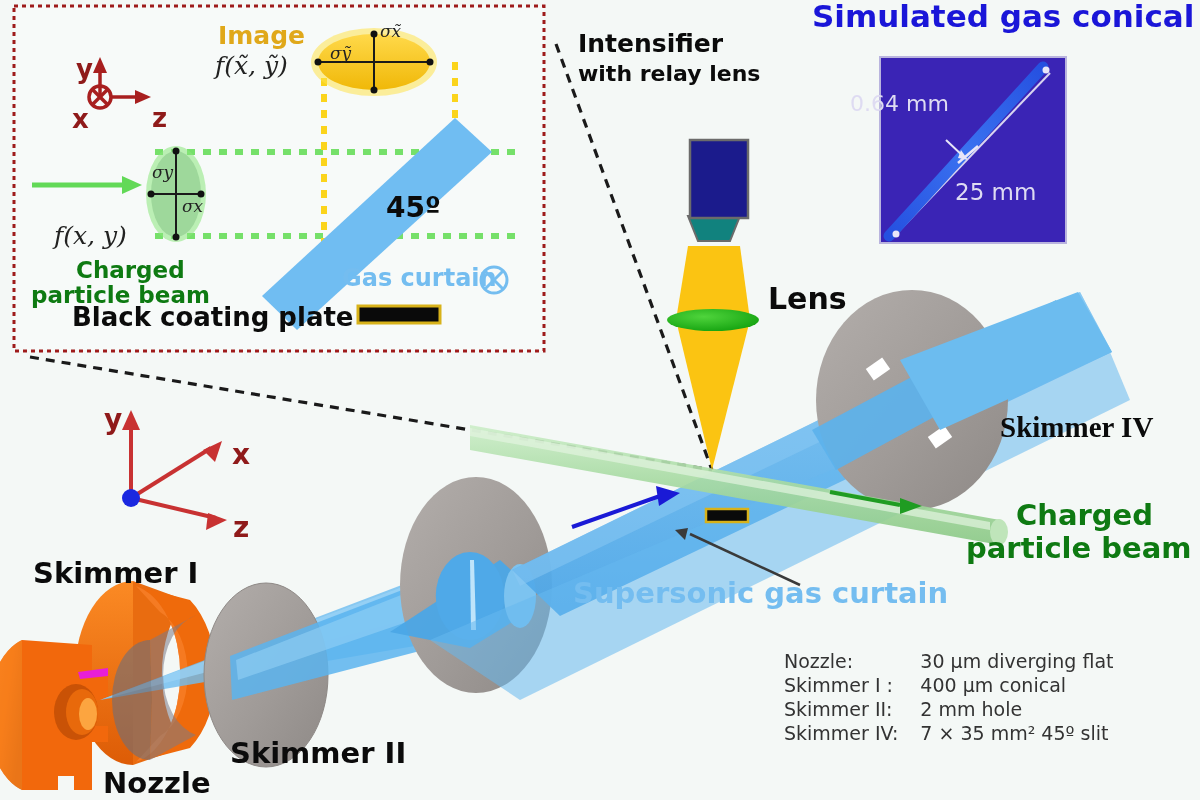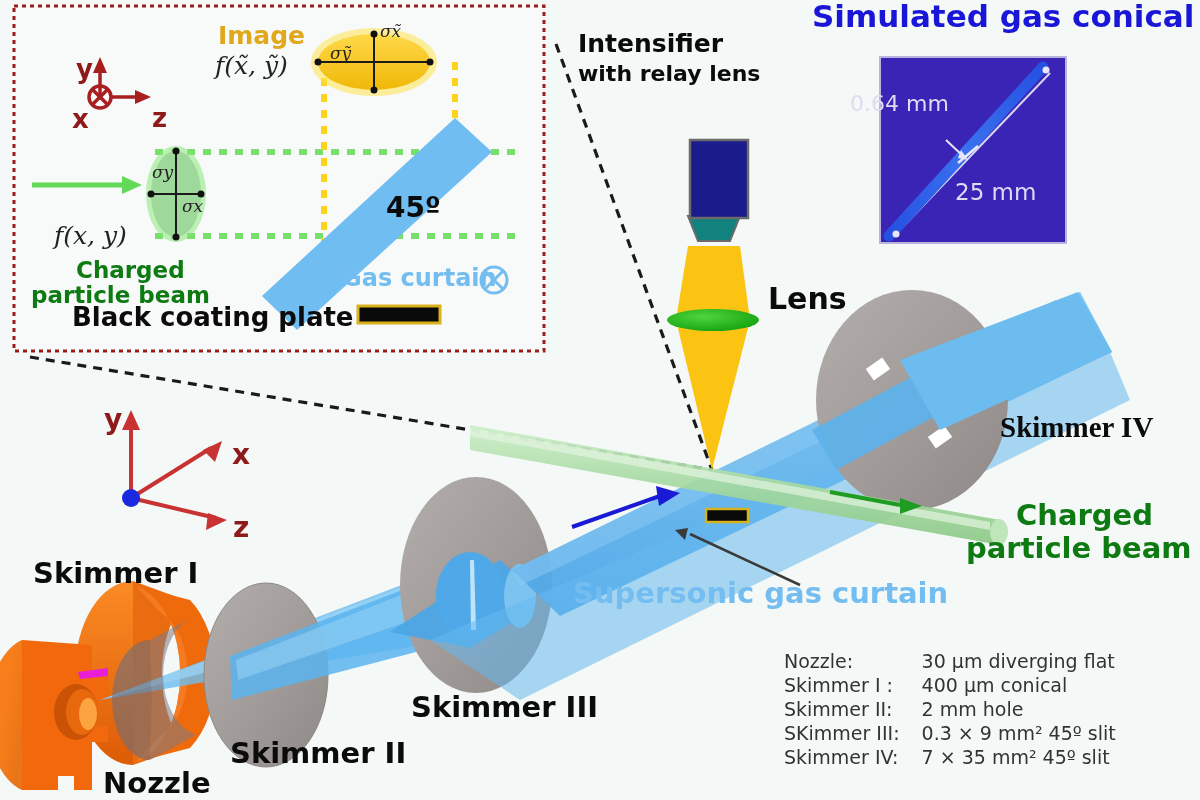--- a/index.html
+++ b/index.html
@@ -311,21 +311,20 @@
   <div class="lbl" style="left:232px;top:440px;font-size:28px;font-weight:bold;color:#8f1a1a;">x</div>
   <div class="lbl" style="left:233px;top:513px;font-size:28px;font-weight:bold;color:#8f1a1a;">z</div>
 
   <div class="lbl" style="left:76px;top:55px;font-size:26px;font-weight:bold;color:#8f1a1a;">y</div>
   <div class="lbl" style="left:72px;top:105px;font-size:26px;font-weight:bold;color:#8f1a1a;">x</div>
   <div class="lbl" style="left:152px;top:104px;font-size:26px;font-weight:bold;color:#8f1a1a;">z</div>
 
   <div class="lbl bold-black" style="left:33px;top:558px;font-size:29px;">Skimmer I</div>
   <div class="lbl bold-black" style="left:103px;top:768px;font-size:29px;text-align:center;">Nozzle</div>
   <div class="lbl bold-black" style="left:230px;top:738px;font-size:29px;">Skimmer II</div>
-  <div class="lbl bold-black" style="left:411px;top:692px;font-size:29px;">Skimmer III</div>
   <div class="lbl bold-black" style="left:1000px;top:412px;font-size:29px;font-family:Liberation Serif, serif;">Skimmer IV</div>
 
   <div class="lbl txt-lblue" style="left:573px;top:578px;font-size:29px;">Supersonic gas curtain</div>
 
   <div class="lbl txt-green" style="left:1016px;top:500px;font-size:29px;">Charged</div>
   <div class="lbl txt-green" style="left:966px;top:533px;font-size:29px;">particle beam</div>
 
   <table class="spec" style="position:absolute;left:736px;top:649px;border-collapse:collapse;margin-left:48px;">
     <tbody>
       <tr>
@@ -334,23 +333,19 @@
       </tr>
       <tr>
         <td class="k">Skimmer I :</td>
         <td>400 µm conical</td>
       </tr>
       <tr>
         <td class="k">Skimmer II:</td>
         <td>2 mm hole</td>
       </tr>
       <tr>
-        <td class="k">SKimmer III:</td>
-        <td>0.3 × 9 mm² 45º slit</td>
-      </tr>
-      <tr>
         <td class="k">Skimmer IV:</td>
         <td>7 × 35 mm² 45º slit</td>
       </tr>
     </tbody>
   </table>
 
 </div>
 
 </body></html>

